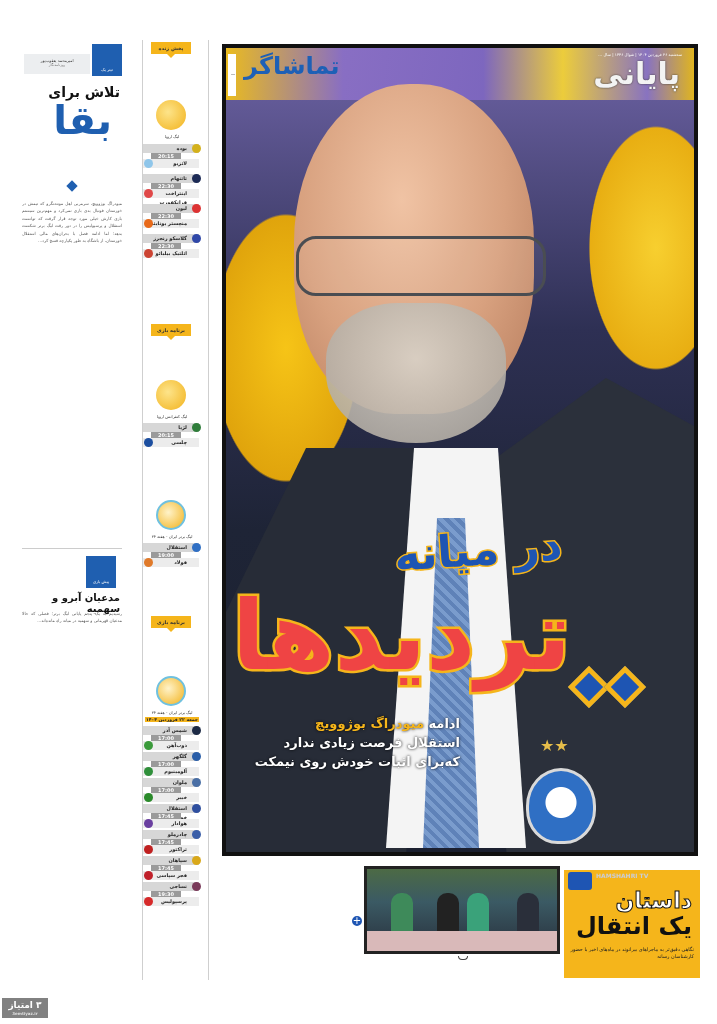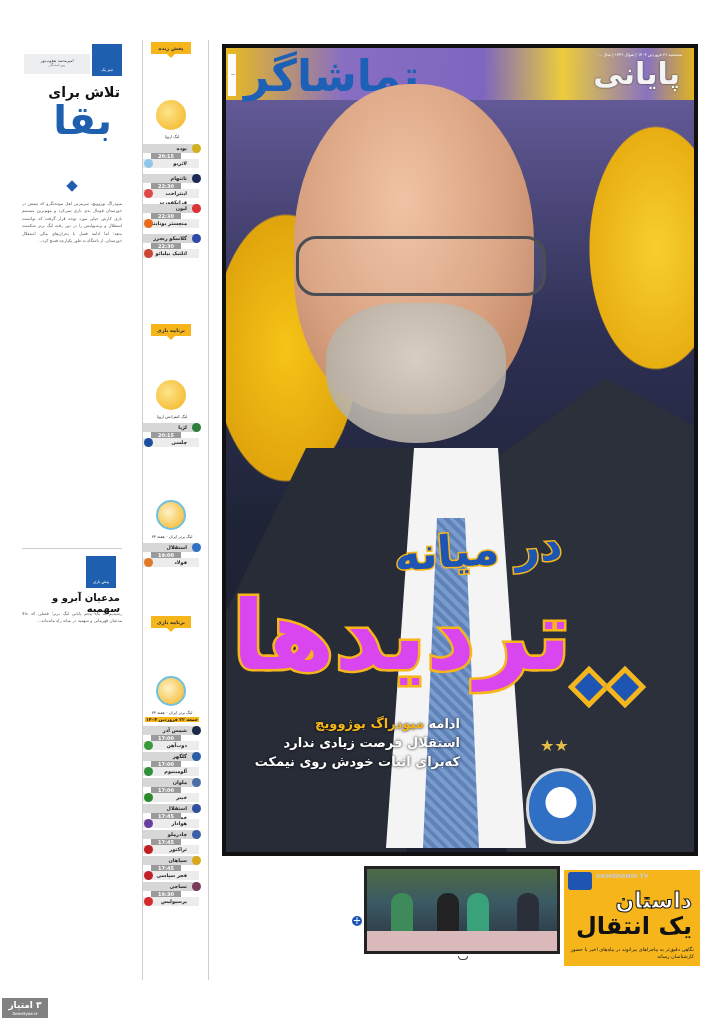--- a/index.html
+++ b/index.html
@@ -40,53 +40,53 @@
   .col-rule { position: absolute; left: 208px; top: 40px; width: 1px; height: 940px; background: #cfcfcf; }
 
   
   .cover { position: absolute; left: 222px; top: 44px; width: 476px; height: 812px; border: 4px solid #111; background: #1c2230; overflow: hidden; }
   .cover-bg { position: absolute; inset: 0; background:
       radial-gradient(ellipse 120px 220px at 60px 300px, #f6c417 0%, #e0a40c 60%, transparent 61%),
       radial-gradient(ellipse 110px 200px at 430px 200px, #f7cf2f 0%, #e8ae12 60%, transparent 61%),
       linear-gradient(180deg, #6e63a6 0%, #2e3054 35%, #1e2436 60%, #1b2030 100%); }
   .masthead-strip { position: absolute; left: 0; top: 0; width: 468px; height: 52px; background: linear-gradient(90deg, #f1c018 0%, #8a6fc5 25%, #7e67c0 55%, #f3d236 72%, #8a74c2 90%, #e6b919 100%); opacity: 0.95; }
   .masthead-name { position: absolute; right: 14px; top: 8px; font-size: 30px; font-weight: bold; color: #f3f3f3; letter-spacing: 1px; text-shadow: 0 0 2px #333; }
-  .masthead-var { position: absolute; left: 18px; top: 6px; font-size: 44px; font-weight: bold; color: #1e60b6; line-height: 1; }
+  .masthead-var { position: absolute; left: 18px; top: 6px; font-size: 24px; font-weight: bold; color: #1e60b6; line-height: 1; }
   .dateline { position: absolute; right: 12px; top: 4px; font-size: 4px; color: #fff; }
   .side-vert { position: absolute; left: 2px; top: 6px; width: 8px; height: 42px; background: #fff; font-size: 4px; writing-mode: vertical-rl; color:#333; text-align:center; }
 
   .face { position: absolute; left: 68px; top: 36px; width: 240px; height: 330px; border-radius: 48% 48% 42% 42%; background: radial-gradient(ellipse at 45% 35%, #f0c3a4 0%, #d8a17f 55%, #b57b5c 100%); }
   .beard { position: absolute; left: 100px; top: 255px; width: 180px; height: 140px; border-radius: 40% 40% 50% 50%; background: radial-gradient(ellipse at 50% 40%, #d8d2c8, #a9a39a); opacity: .9; }
   .glasses { position: absolute; left: 70px; top: 188px; width: 250px; height: 60px; border: 3px solid #4a4d52; border-radius: 20px; background: rgba(255,255,255,0.06); }
   .shirt { position: absolute; left: 160px; top: 400px; width: 140px; height: 400px; background: #f4f4f4; clip-path: polygon(20% 0, 80% 0, 100% 100%, 0 100%); }
   .tie { position: absolute; left: 190px; top: 470px; width: 70px; height: 330px; background: repeating-linear-gradient(45deg, #7a9ccd 0 4px, #5f82b8 4px 8px); clip-path: polygon(30% 0, 70% 0, 90% 100%, 10% 100%); }
   .jacket-l { position: absolute; left: 0; top: 400px; width: 200px; height: 410px; background: #272c37; clip-path: polygon(40% 0, 100% 0, 90% 100%, 0 100%, 0 40%); }
   .jacket-r { position: absolute; right: 0; top: 330px; width: 220px; height: 480px; background: #2b303b; clip-path: polygon(0 20%, 60% 0, 100% 10%, 100% 100%, 15% 100%); }
   .crest { position: absolute; left: 300px; top: 720px; width: 70px; height: 76px; border-radius: 50% 50% 45% 45%; background: radial-gradient(circle at 50% 45%, #ffffff 0 30%, #2f6fc4 32% 100%); border: 3px solid #d9d9d9; }
   .stars { position: absolute; left: 314px; top: 688px; color: #e6bd4a; font-size: 16px; }
   .hl-small { position: absolute; left: 168px; top: 480px; font-size: 44px; font-weight: bold; color: #1e55b3; -webkit-text-stroke: 3px #f5b51b; paint-order: stroke fill; line-height: 1; transform: rotate(-4deg); }
-  .hl-big { position: absolute; left: 6px; top: 540px; font-size: 96px; font-weight: bold; color: #d946ef; -webkit-text-stroke: 5px #f5b51b; paint-order: stroke fill; line-height: 1; }
+  .hl-big { position: absolute; left: 6px; top: 540px; font-size: 96px; font-weight: bold; color: #ef4444; -webkit-text-stroke: 5px #f5b51b; paint-order: stroke fill; line-height: 1; }
   .logo-deco { position: absolute; left: 346px; top: 620px; width: 76px; height: 40px; }
   .logo-deco span { position: absolute; width: 30px; height: 30px; background: #1e55b3; border: 5px solid #f5b51b; transform: rotate(45deg); }
   .subdeck { position: absolute; left: 14px; top: 666px; width: 220px; text-align: right; font-size: 13px; font-weight: bold; color: #fff; line-height: 19px; text-shadow: 0 0 3px #000; }
   .subdeck .hi { color: #f5b51b; }
 
   
   .promo { position: absolute; left: 214px; top: 864px; width: 490px; height: 110px; }
   .promo-left { position: absolute; left: 6px; top: 6px; width: 140px; height: 96px; background: #f5b51b; border-top: 1px solid #ddd; }
   .promo-left .tv-logo { position: absolute; right: 6px; top: 4px; width: 24px; height: 18px; background: #1e55b3; border-radius: 3px; }
   .promo-left .tv-word { position: absolute; right: 34px; top: 4px; font-size: 11px; color: #c9cdd6; font-weight: bold; letter-spacing: 1px; }
   .quote { position: absolute; right: 6px; width: 128px; text-align: right; font-size: 9px; line-height: 12px; color: #fff; font-weight: bold; text-shadow: 0 0 1px #b27c0e; }
   .quote .who { color: #1e55b3; text-shadow: none; }
   .plus-l { position: absolute; left: 136px; top: 50px; width: 14px; height: 14px; border-radius: 50%; background: #1e55b3; border: 2px solid #fff; color: #fff; font-size: 10px; line-height: 10px; text-align: center; direction: ltr; }
   .screen { position: absolute; left: 150px; top: 2px; width: 196px; height: 88px; border: 3px solid #222; background: linear-gradient(180deg, #4c6a45 0%, #3b5a64 40%, #28303c 100%); }
   .screen .desk { position: absolute; left: 0; bottom: 0; width: 100%; height: 20px; background: #d9b9b9; }
   .screen .p { position: absolute; bottom: 18px; width: 22px; height: 40px; border-radius: 10px 10px 0 0; }
   .screen-stand { position: absolute; left: 244px; top: 92px; width: 10px; height: 4px; border: 1px solid #444; border-top: none; border-radius: 0 0 5px 5px; }
-  .promo-right { position: absolute; left: 350px; top: 6px; width: 136px; height: 96px; background: #f5b51b; }
+  .promo-right { position: absolute; left: 350px; top: 6px; width: 136px; height: 108px; background: #f5b51b; }
   .promo-right .tv-logo { position: absolute; left: 4px; top: 2px; width: 24px; height: 18px; background: #1e55b3; border-radius: 3px; }
   .promo-right .tv-word { position: absolute; left: 32px; top: 2px; font-size: 11px; color: #c9cdd6; font-weight: bold; }
   .pr-t1 { position: absolute; right: 8px; top: 18px; font-size: 22px; color: #fff; -webkit-text-stroke: 1px #111; font-weight: bold; }
   .pr-t2 { position: absolute; right: 8px; top: 42px; font-size: 24px; color: #111; font-weight: bold; }
   .pr-desc { position: absolute; right: 6px; top: 76px; width: 128px; font-size: 5px; color: #222; line-height: 7px; text-align: right; }
 
   
   .wm { position: absolute; left: 2px; top: 998px; width: 46px; height: 20px; background: #6c6c6c; color: #fff; font-size: 9px; font-weight: bold; text-align: center; line-height: 14px; opacity: .85; }
   .wm small { display: block; font-size: 4px; line-height: 4px; color: #ddd; }
 </style>

